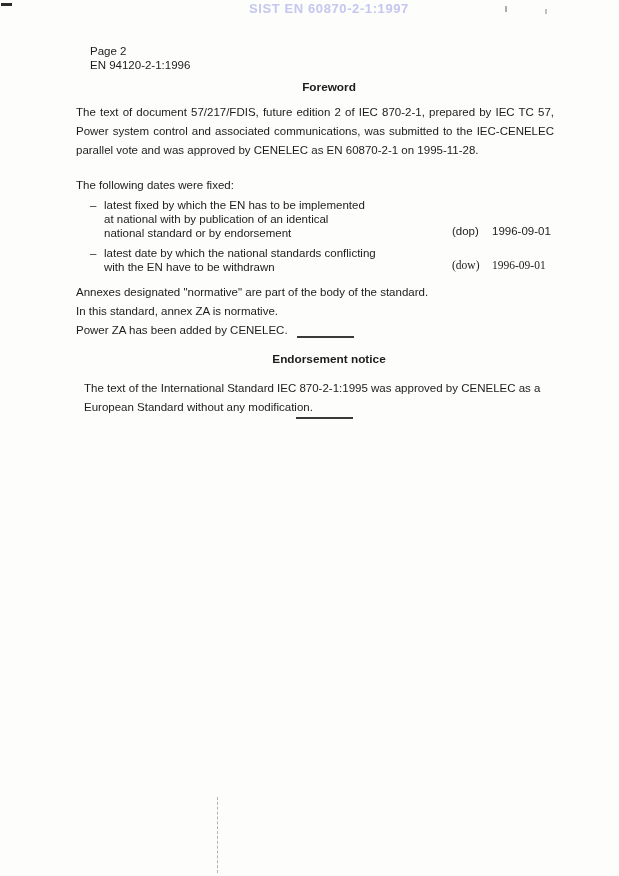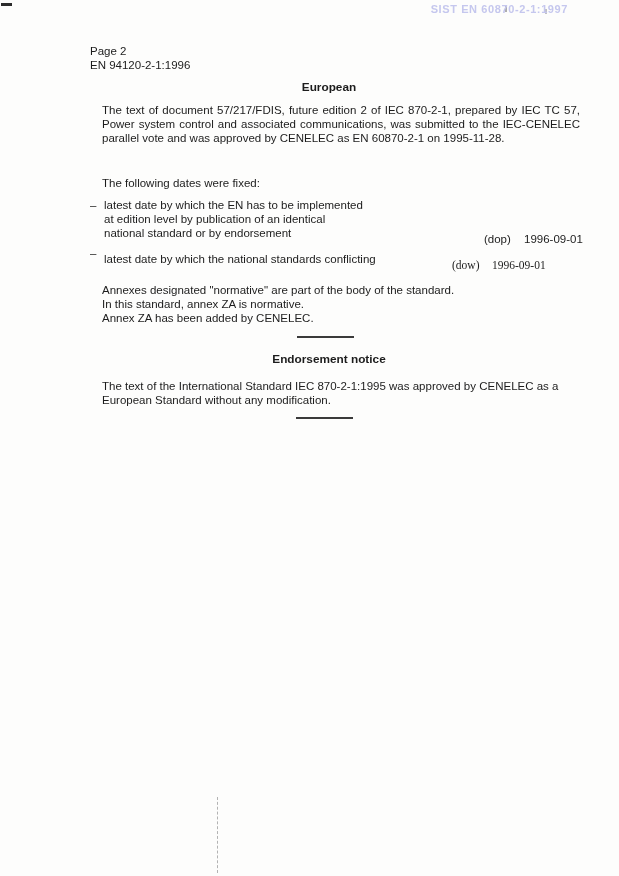--- a/index.html
+++ b/index.html
@@ -16,23 +16,23 @@
     font-family: "Liberation Sans", "DejaVu Sans", sans-serif;
     font-size: 11.5px;
     color: #1c1c1c;
     line-height: 14px;
   }
   .watermark {
     position: absolute;
     top: 2px;
     left: 90px;
     width: 478px;
-    text-align: right;
+    text-align: center;
     font-weight: bold;
-    font-size: 11px;
+    font-size: 13px;
     letter-spacing: 0.6px;
     color: #c5c7ee;
   }
   .page-head {
     position: absolute;
     left: 90px;
     top: 44px;
     line-height: 14px;
   }
   .center-title {
@@ -40,23 +40,23 @@
     left: 90px;
     width: 478px;
     text-align: center;
     font-weight: bold;
     font-size: 11.8px;
   }
   .foreword-title { top: 80px; }
   .endorsement-title { top: 352px; }
   .body-para {
     position: absolute;
-    left: 102px;
+    left: 76px;
     width: 478px;
-    line-height: 14px;
+    line-height: 19px;
   }
   .para-justify { text-align: justify; }
   .para1 { top: 103px; }
   .dates-intro { top: 176px; }
   .list-dash {
     position: absolute;
     left: 90px;
     width: 10px;
   }
   .list-lines {
@@ -66,26 +66,26 @@
     line-height: 14px;
   }
   .date-value {
     position: absolute;
     left: 452px;
     white-space: nowrap;
   }
   .date-code { display: inline-block; min-width: 40px; }
   .dash1 { top: 198px; }
   .lines1 { top: 198px; }
-  .dateval1 { top: 232px; margin-left: 32px; }
+  .dateval1 { top: 224px; }
   .dash2 { top: 246px; }
-  .lines2 { top: 252px; }
+  .lines2 { top: 246px; }
   .dateval2 { top: 258px; font-family: Liberation Serif, serif; }
   .annex-block { top: 283px; }
-  .endorsement-para { top: 379px; }
+  .endorsement-para { top: 379px; margin-left: 8px; }
   .rule {
     position: absolute;
     height: 2px;
     background: #3a3a3a;
   }
   .rule1 { left: 297px; top: 336px; width: 57px; }
   .rule2 { left: 296px; top: 417px; width: 57px; }
   
   .corner-mark {
     position: absolute;
@@ -133,48 +133,49 @@
   <div class="speck-b"></div>
   <div class="bottom-dotted-line"></div>
 
   <div class="watermark" style="color: rgb(197, 199, 238);">SIST EN 60870-2-1:1997</div>
 
   <div class="page-head">
     <div>Page 2</div>
     <div>EN 94120-2-1:1996</div>
   </div>
 
-  <div class="center-title foreword-title">European</div>
+  <div class="center-title foreword-title">Foreword</div>
 
   <div class="body-para para-justify para1">The text of document 57/217/FDIS, future edition 2 of IEC 870-2-1, prepared by IEC TC 57, Power system control and associated communications, was submitted to the IEC-CENELEC parallel vote and was approved by CENELEC as EN 60870-2-1 on 1995-11-28.</div>
 
   <div class="body-para dates-intro">The following dates were fixed:</div>
 
   <div class="list-dash dash1">–</div>
   <div class="list-lines lines1">
-    <div>latest date by which the EN has to be implemented</div>
-    <div>at edition level by publication of an identical</div>
+    <div>latest fixed by which the EN has to be implemented</div>
+    <div>at national with by publication of an identical</div>
     <div>national standard or by endorsement</div>
   </div>
   <div class="date-value dateval1">
     <span class="date-code">(dop)</span><span>1996-09-01</span>
   </div>
 
   <div class="list-dash dash2">–</div>
   <div class="list-lines lines2">
     <div>latest date by which the national standards conflicting</div>
+    <div>with the EN have to be withdrawn</div>
   </div>
   <div class="date-value dateval2">
     <span class="date-code">(dow)</span><span>1996-09-01</span>
   </div>
 
   <div class="body-para annex-block">
     <div>Annexes designated "normative" are part of the body of the standard.</div>
     <div>In this standard, annex ZA is normative.</div>
-    <div>Annex ZA has been added by CENELEC.</div>
+    <div>Power ZA has been added by CENELEC.</div>
   </div>
 
   <div class="rule rule1"></div>
 
   <div class="center-title endorsement-title">Endorsement notice</div>
 
   <div class="body-para endorsement-para">The text of the International Standard IEC 870-2-1:1995 was approved by CENELEC as a European Standard without any modification.</div>
 
   <div class="rule rule2"></div>
 

